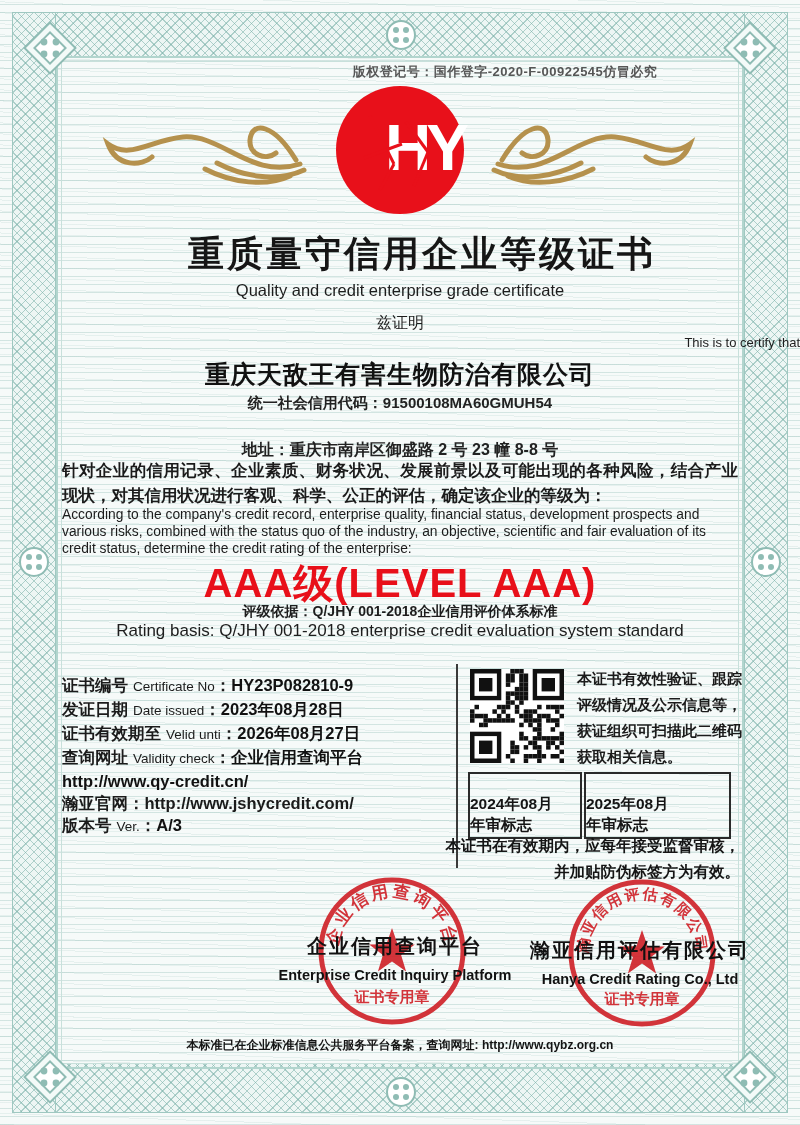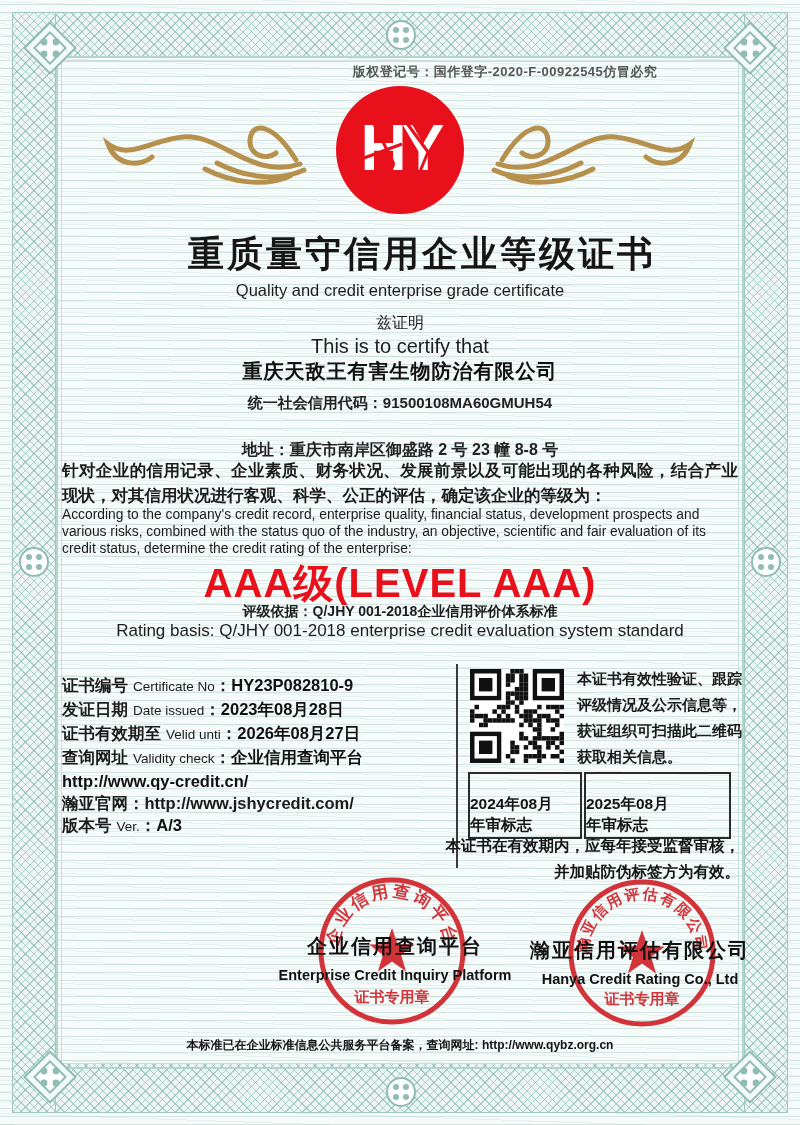--- a/index.html
+++ b/index.html
@@ -19,29 +19,29 @@
   .band.bottom{left:12px;right:12px;bottom:12px;height:48px;}
   .band.left{left:12px;top:12px;bottom:12px;width:42px;}
   .band.right{right:12px;top:12px;bottom:12px;width:42px;}
   .inner-line{position:absolute;inset:56px;border:2px solid #b2d5ce;pointer-events:none;}
   .inner-line2{position:absolute;inset:61px;border:1px solid #c8e0db;pointer-events:none;}
   .medallion{position:absolute;}
   
   .abs{position:absolute;}
   .center{left:0;right:0;text-align:center;}
   .copyright{top:63px;left:240px;right:30px;text-align:center;font-size:13px;font-weight:600;color:#565656;letter-spacing:.5px;}
-  .logo{top:86px;left:336px;width:128px;height:128px;border-radius:50%;display:flex;align-items:center;justify-content:center;}
+  .logo{top:86px;left:336px;width:128px;height:128px;border-radius:50%;display:flex;align-items:center;justify-content:flex-end;}
   .logo-text{color:#fff;font-size:64px;font-weight:800;letter-spacing:-5px;line-height:1;transform:translateY(-2px);}
   .logo-cracks{position:absolute;inset:0;}
   .flourish{top:108px;}
   .title-zh{top:230px;font-size:36px;font-weight:800;color:#161616;letter-spacing:3px;padding-left:44px;}
   .title-en{top:281px;font-size:16.5px;color:#1d1d1d;}
   .certify-zh{top:313px;font-size:16px;color:#1d1d1d;}
-  .certify-en{top:335px;font-size:20px;color:#1d1d1d;}
-  .company{top:358px;font-size:20px;font-weight:800;color:#111;letter-spacing:1px;}
+  .certify-en{top:335px;font-size:13px;color:#1d1d1d;text-align:right;}
+  .company{top:358px;font-size:25px;font-weight:800;color:#111;letter-spacing:1px;}
   .code-line{top:394px;font-size:15px;font-weight:600;color:#222;}
   .addr-line{top:440px;font-size:16px;font-weight:600;color:#222;}
   .para{left:62px;width:676px;}
   .para-zh{top:458px;font-size:16.5px;font-weight:600;line-height:24.5px;color:#1b1b1b;text-align:justify;}
   .para-en{top:507px;font-size:13.8px;line-height:16.8px;color:#1b1b1b;}
   .aaa{top:556px;font-size:40px;font-weight:800;letter-spacing:1px;}
   .basis-zh{top:603px;font-size:14px;font-weight:600;color:#1d1d1d;}
   .basis-en{top:621px;font-size:17px;color:#1d1d1d;}
   .details{left:62px;top:674px;width:392px;}
   .d-line{line-height:22px;white-space:nowrap;}

